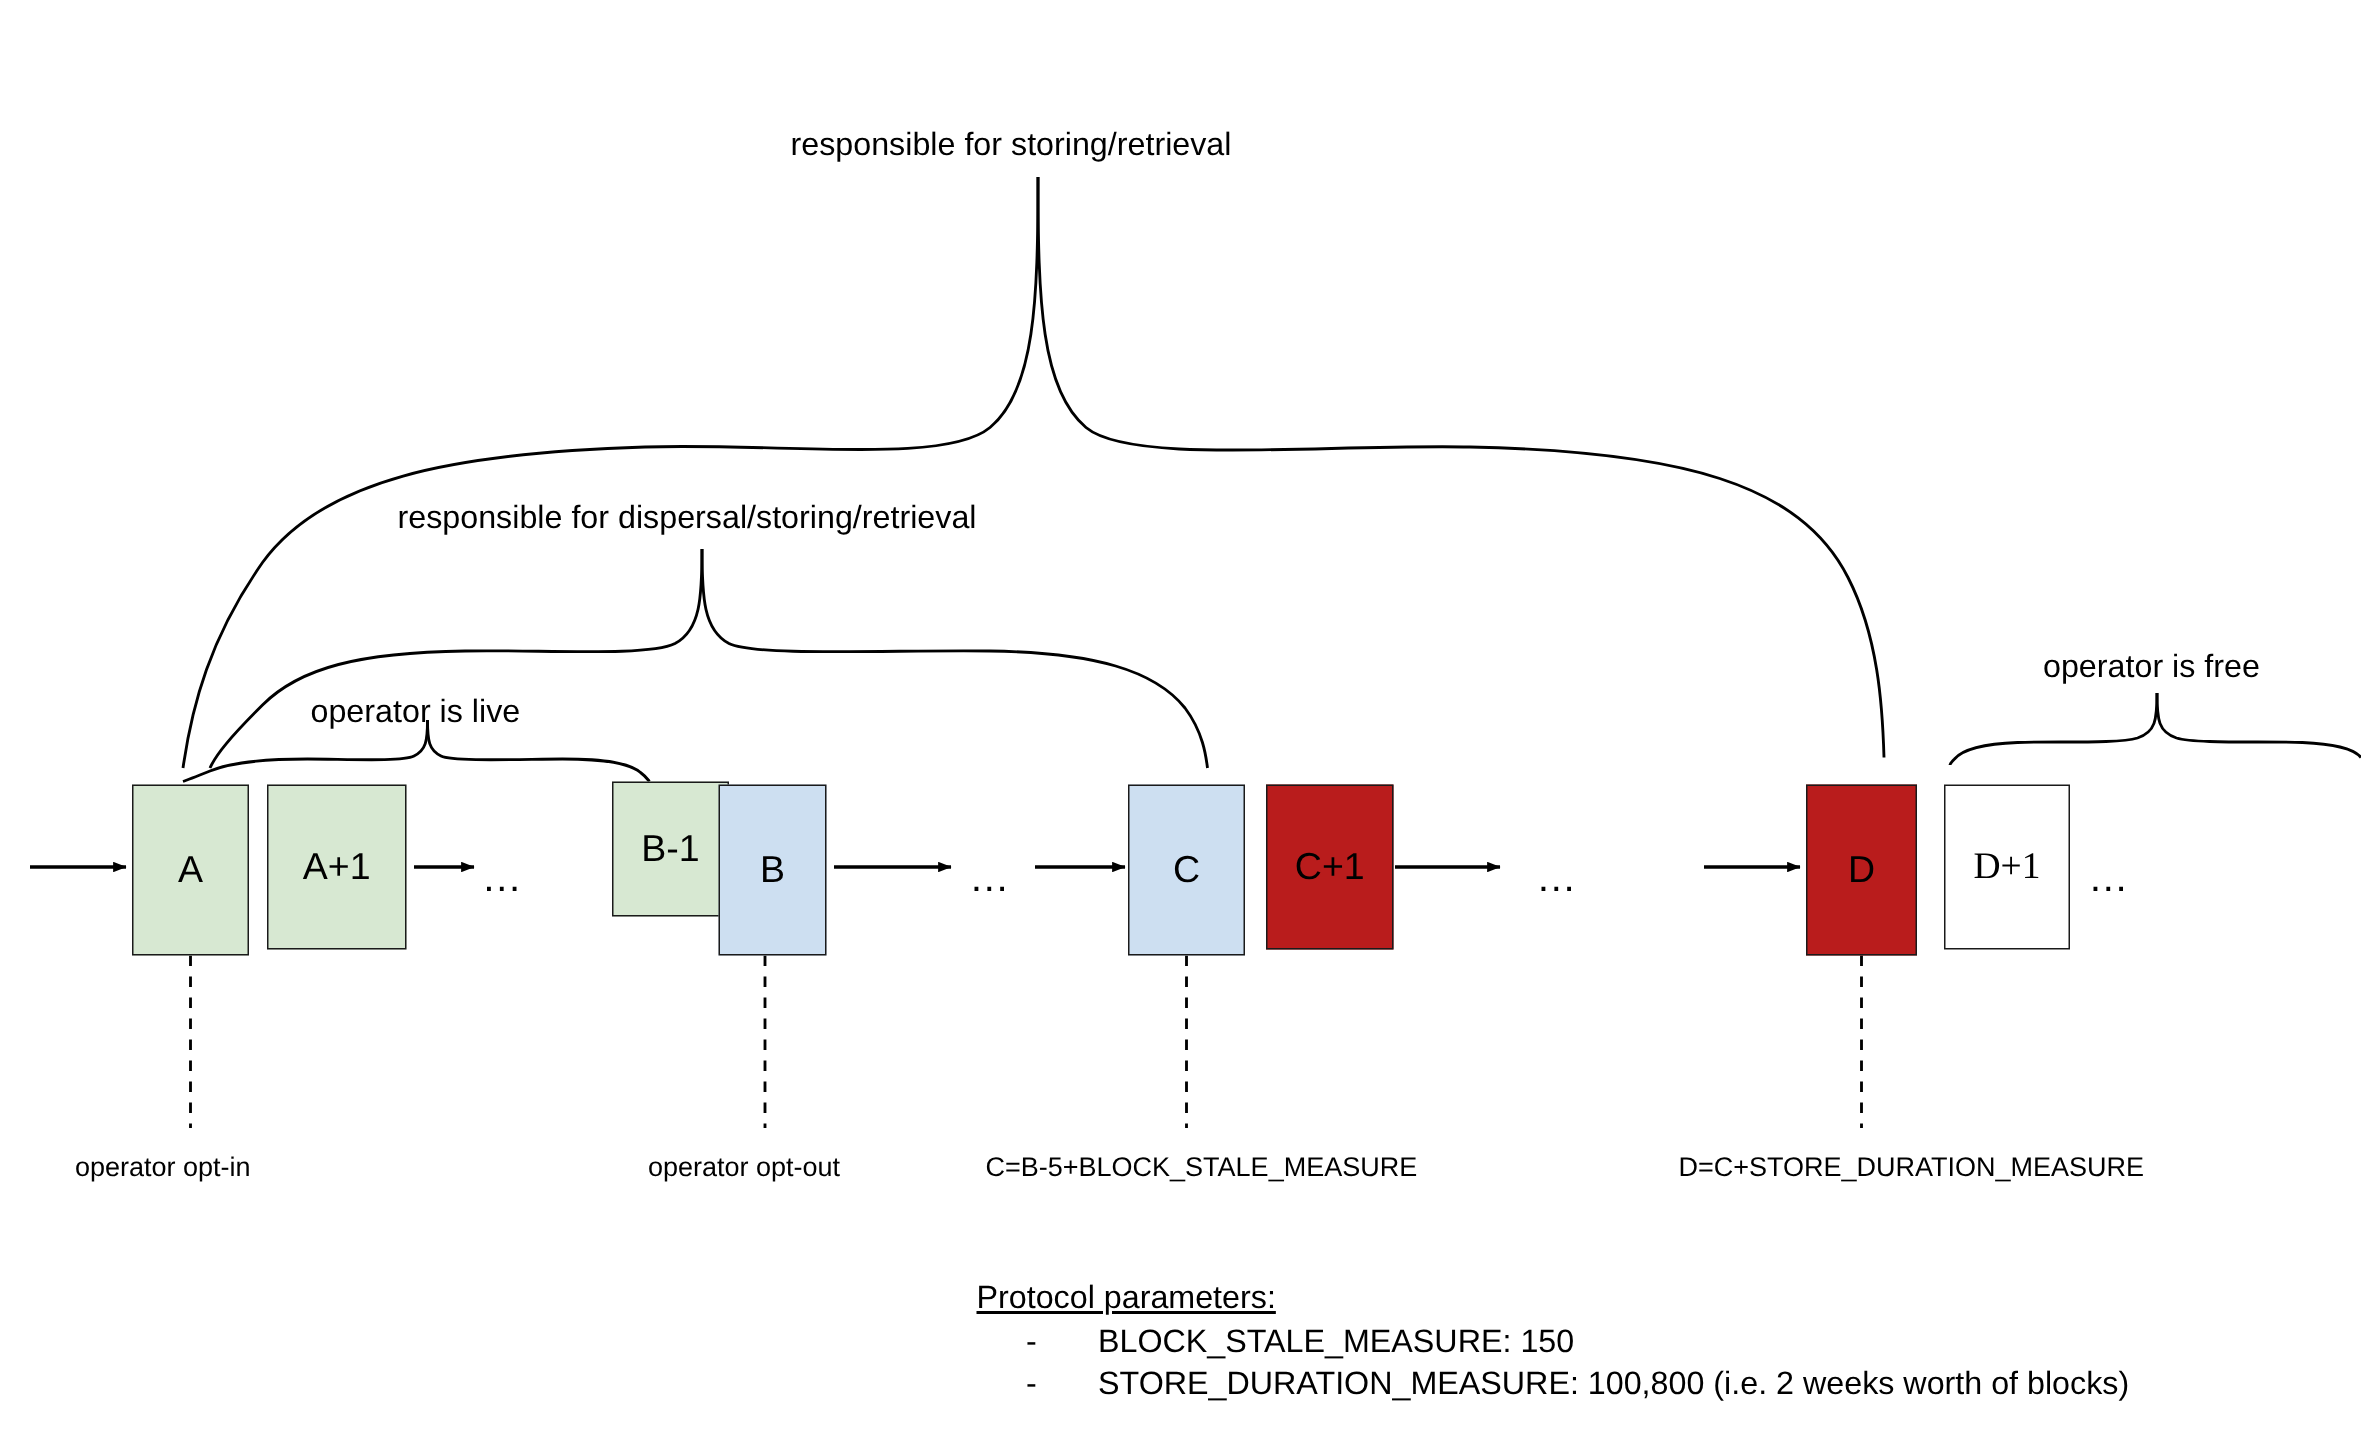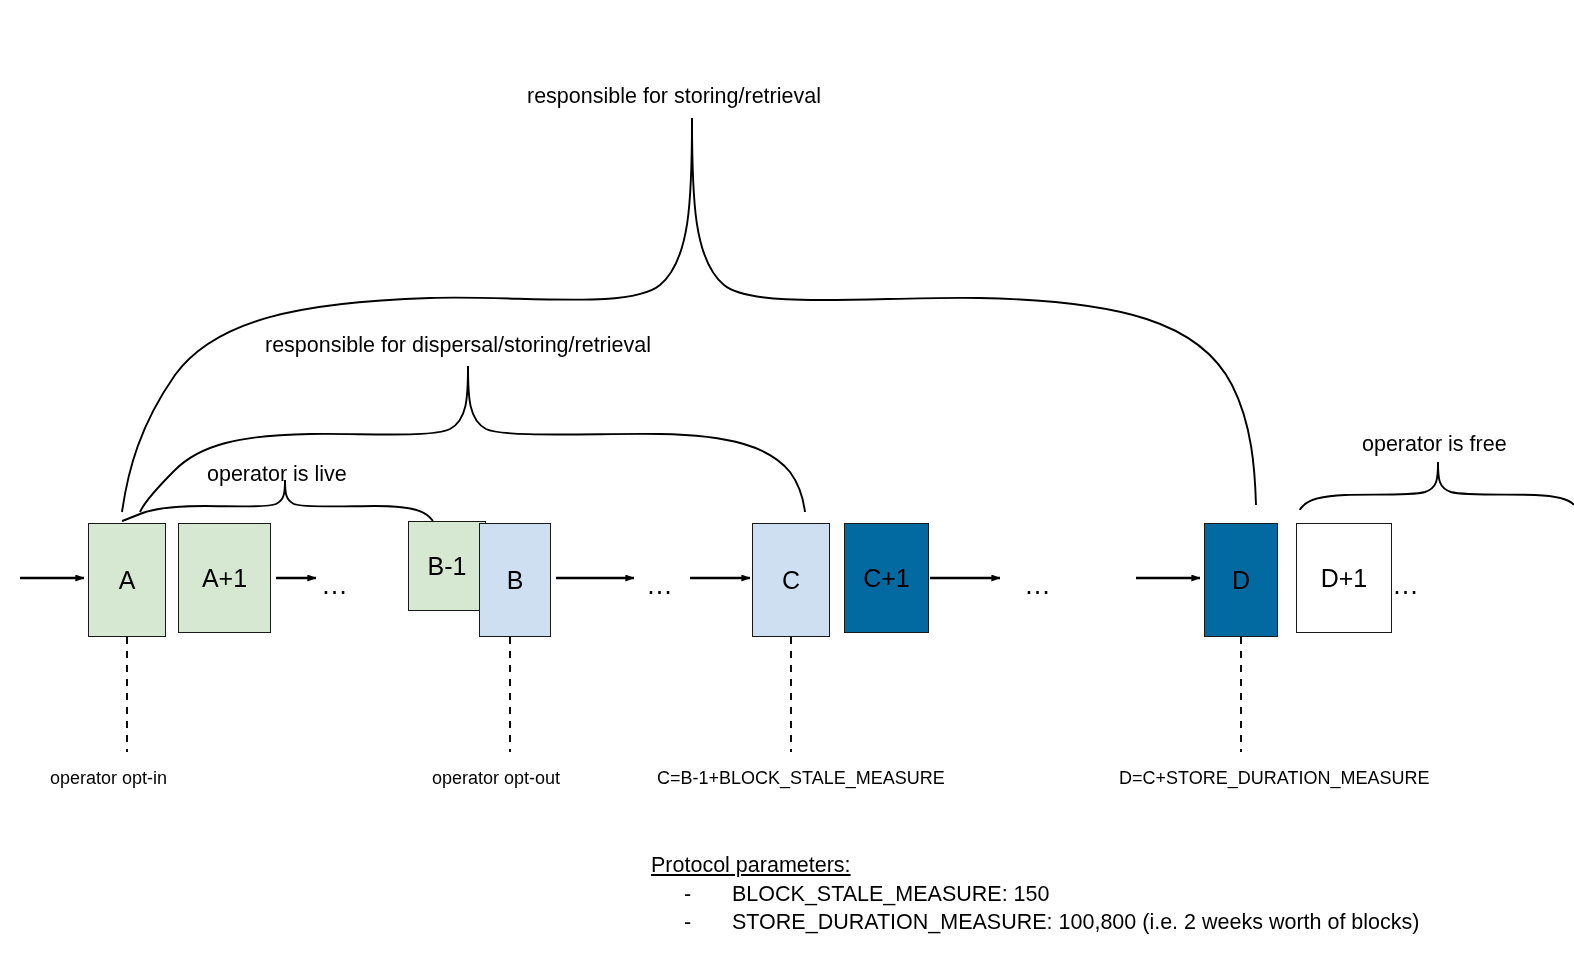--- a/index.html
+++ b/index.html
@@ -45,21 +45,21 @@
     border: 1.6px solid #1a1a1a;
     display: flex;
     align-items: center;
     justify-content: center;
     font-size: 25px;
     color: #000;
     background: #ffffff;
   }
   .blk-green  { background: #d7e8d2; }
   .blk-blue   { background: #cddff1; }
-  .blk-yellow { background: #0369a1; }
+  .blk-yellow { background: #b91c1c; }
   .blk-white  { background: #ffffff; }
 
   .dots {
     position: absolute;
     font-size: 27px;
     letter-spacing: 2px;
     color: #000;
     white-space: nowrap;
   }
 
@@ -175,30 +175,30 @@
   <div class="blk blk-green" style="left:408px; top:521px; width:78px;  height:90px;">B-1</div>
 
   <div class="blk blk-blue" style="left:479px; top:523px; width:72px;  height:114px;">B</div>
 
   <div class="blk blk-blue" style="left:752px; top:523px; width:78px;  height:114px;">C</div>
 
   <div class="blk blk-yellow" style="left:844px; top:523px; width:85px;  height:110px;">C+1</div>
 
   <div class="blk blk-yellow" style="left:1204px; top:523px; width:74px; height:114px;">D</div>
 
-  <div class="blk blk-white" style="left:1296px; top:523px; width:96px; height:110px;">D+1</div>
+  <div class="blk blk-white" style="left:1296px; top:523px; width:84px; height:110px;font-family:Liberation Serif, serif;">D+1</div>
 
   <div class="dots" style="left:321px;  top:570px;">…</div>
   <div class="dots" style="left:646px;  top:570px;">…</div>
   <div class="dots" style="left:1024px; top:570px;">…</div>
   <div class="dots" style="left:1392px; top:570px;">…</div>
 
   <div class="lbl" style="left:50px;  top:768px;">operator opt-in</div>
   <div class="lbl" style="left:432px; top:768px;">operator opt-out</div>
-  <div class="lbl" style="left:657px; top:768px;">C=B-1+BLOCK_STALE_MEASURE</div>
+  <div class="lbl" style="left:657px; top:768px;">C=B-5+BLOCK_STALE_MEASURE</div>
   <div class="lbl" style="left:1119px;top:768px;">D=C+STORE_DURATION_MEASURE</div>
 
   <div class="params" style="left:651px; top:855px;">
     <div class="ptitle">Protocol parameters:</div>
     <div class="prow">
       <span class="pdash" style="padding-left:33px;">-</span>
       <span class="ptext">BLOCK_STALE_MEASURE: 150</span>
     </div>
     <div class="prow">
       <span class="pdash" style="padding-left:33px;">-</span>

